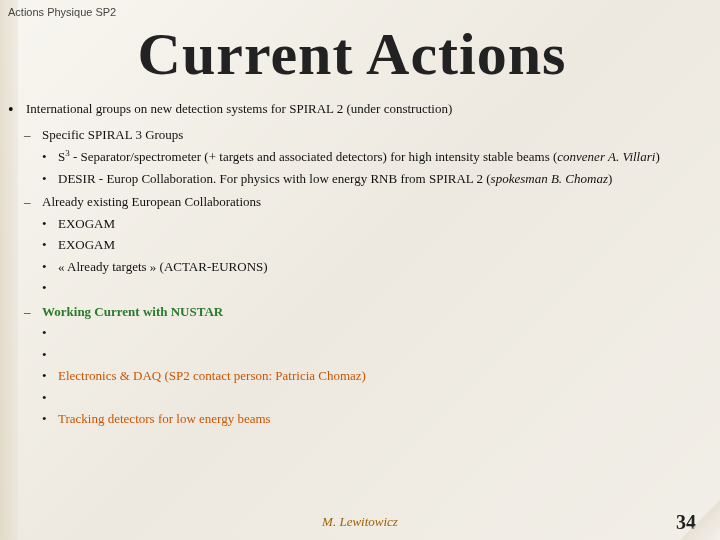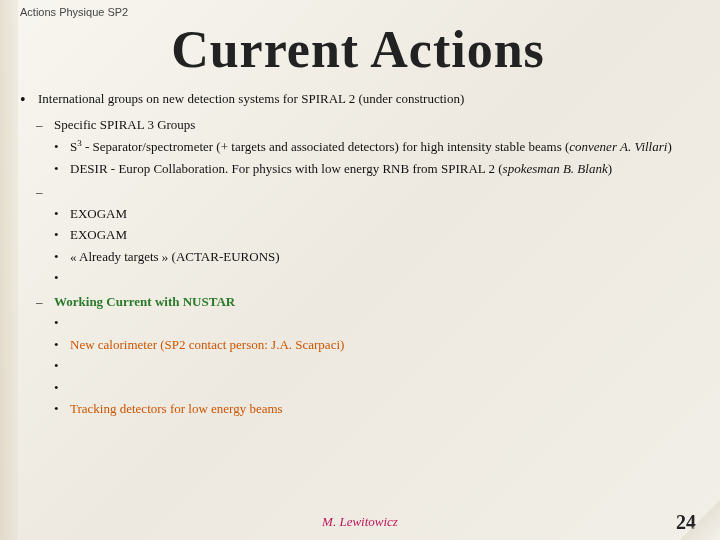--- a/index.html
+++ b/index.html
@@ -26,34 +26,34 @@
       left: 0;
       top: 0;
       bottom: 0;
       width: 18px;
       background: linear-gradient(to right, #d4c9b0, #e8e2d5);
       opacity: 0.5;
     }
 
     .container {
       position: relative;
-      padding: 6px 24px 10px 20px;
+      padding: 6px 24px 10px 8px;
       height: 100%;
     }
 
     .top-label {
       font-size: 11px;
       color: #444;
       margin-bottom: 2px;
       font-family: Arial, sans-serif;
     }
 
     .main-title {
       text-align: center;
-      font-size: 52px;
+      font-size: 60px;
       font-weight: bold;
       color: #222;
       font-family: Georgia, serif;
       margin-bottom: 10px;
       letter-spacing: 1px;
     }
 
     .content {
       font-size: 13px;
       line-height: 1.5;
@@ -123,21 +123,21 @@
       right: 0;
       display: flex;
       justify-content: center;
       align-items: center;
       padding: 0 24px;
     }
 
     .footer-name {
       font-size: 13px;
       font-style: italic;
-      color: #be185d;
+      color: #a16207;
     }
 
     .footer-number {
       position: absolute;
       right: 24px;
       font-size: 20px;
       font-weight: bold;
       color: #222;
     }
 
@@ -183,27 +183,28 @@
       <div class="sub-sub-list">
         <div class="sub-sub-item">
           <span class="small-dot">•</span>
           <span>
             S<sup>3</sup> - Separator/spectrometer (+ targets and associated detectors) for high intensity stable beams (<span class="italic">convener A. Villari</span>)
           </span>
         </div>
         <div class="sub-sub-item">
           <span class="small-dot">•</span>
           <span>
-            DESIR - Europ Collaboration. For physics with low energy RNB from SPIRAL 2 (<span class="italic">spokesman B. Blank</span>)
+            DESIR - Europ Collaboration. For physics with low energy RNB from SPIRAL 2 (<span class="italic">spokesman B. Chomaz</span>)
           </span>
         </div>
       </div>
 
       <div class="sub-item">
         <span class="dash">–</span>
+        <span>Already existing European Collaborations</span>
       </div>
       <div class="sub-sub-list">
         <div class="sub-sub-item">
           <span class="small-dot">•</span>
           <span>EXOGAM</span>
         </div>
         <div class="sub-sub-item">
           <span class="small-dot">•</span>
           <span>EXOGAM</span>
         </div>
@@ -219,37 +220,37 @@
       <div class="sub-item">
         <span class="dash">–</span>
         <span class="bold green">Working Current with NUSTAR</span>
       </div>
       <div class="sub-sub-list">
         <div class="sub-sub-item">
           <span class="small-dot">•</span>
         </div>
         <div class="sub-sub-item">
           <span class="small-dot">•</span>
-          <span class="orange">New calorimeter (SP2 contact person: J.A. Scarpaci)</span>
-        </div>
-        <div class="sub-sub-item">
-          <span class="small-dot">•</span>
+        </div>
+        <div class="sub-sub-item">
+          <span class="small-dot">•</span>
+          <span class="orange">Electronics &amp; DAQ (SP2 contact person: Patricia Chomaz)</span>
         </div>
         <div class="sub-sub-item">
           <span class="small-dot">•</span>
         </div>
         <div class="sub-sub-item">
           <span class="small-dot">•</span>
           <span class="orange">Tracking detectors for low energy beams</span>
         </div>
       </div>
 
     </div>
   </div>
 
   <div class="footer">
     <span class="footer-name italic">M. Lewitowicz</span>
-    <span class="footer-number">24</span>
+    <span class="footer-number">34</span>
   </div>
 
 </div>
 
 <div class="page-curl"></div>
 
 </body></html>

